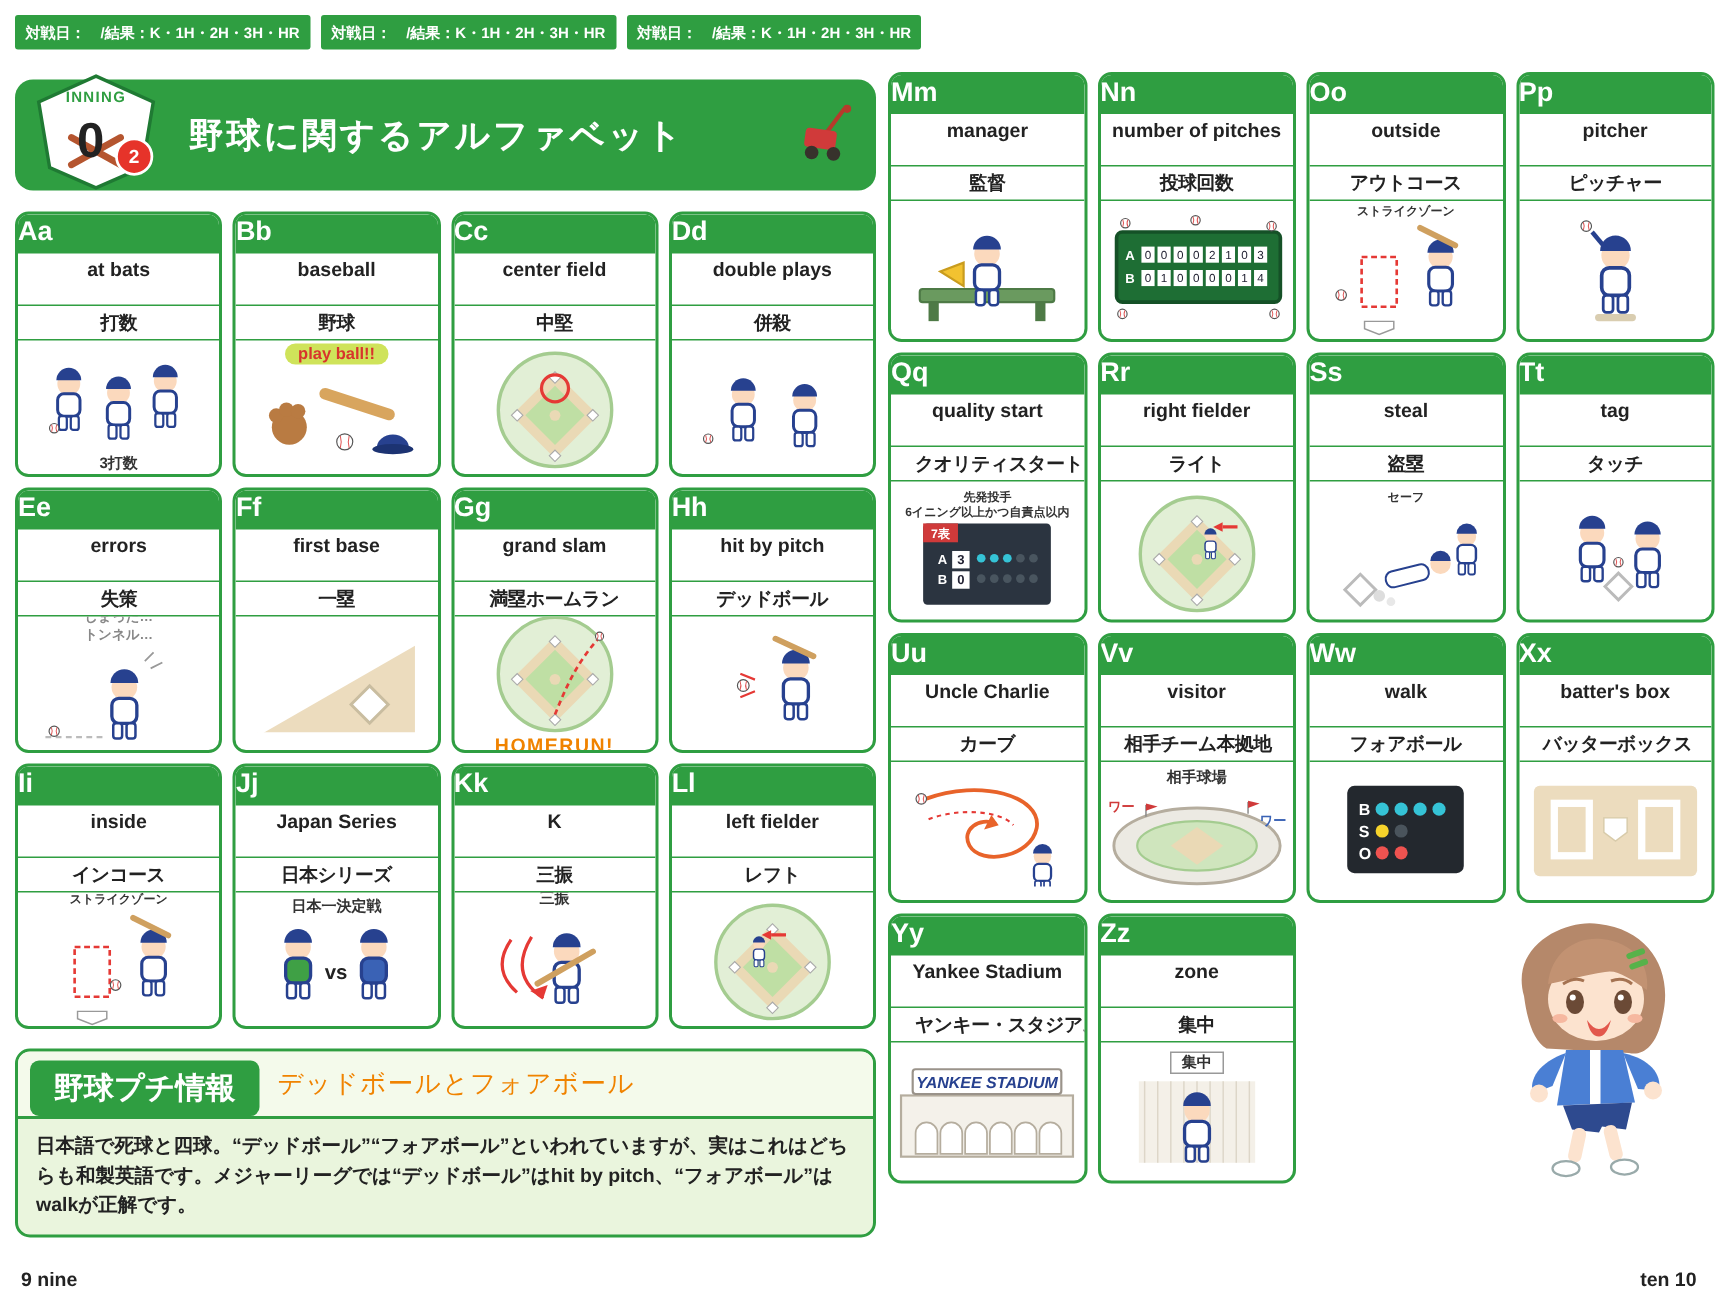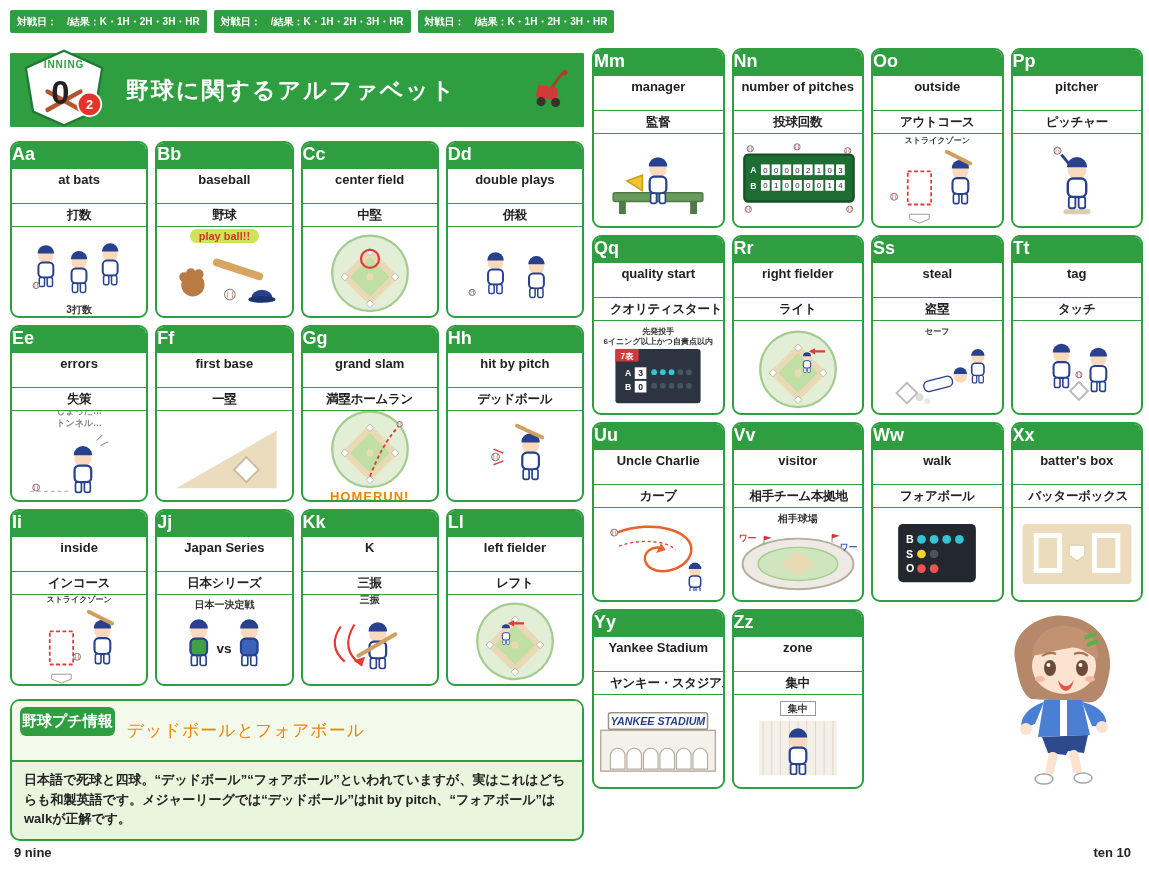--- a/index.html
+++ b/index.html
@@ -9,21 +9,21 @@
 
   .page-left{position:absolute;left:10px;top:10px;width:574px;}
   .page-right{position:absolute;left:592px;top:48px;width:551px;}
 
   
   .bars{display:flex;gap:7px;}
   .bar{flex:1;height:23px;background:#2f9e41;color:#fff;font-size:10px;font-weight:bold;
        display:flex;align-items:center;justify-content:space-between;padding:0 7px;border-radius:2px;white-space:nowrap;}
 
   
-  .banner{margin-top:20px;height:74px;background:#2f9e41;border-radius:1px;
+  .banner{margin-top:20px;height:74px;background:#2f9e41;border-radius:12px;
           display:flex;align-items:center;padding:0 10px;position:relative;}
   .banner-title{margin-left:18px;color:#fff;font-size:23px;font-weight:bold;letter-spacing:2px;}
   .mower{margin-left:auto;}
 
   
   .grid{display:grid;grid-template-columns:repeat(4,1fr);gap:7px;margin-top:14px;}
   .grid-right{margin-top:0;}
   .card{border:2px solid #2f9e41;border-radius:9px;background:#fff;overflow:hidden;
         display:flex;flex-direction:column;height:177px;}
   .grid-right .card{height:180px;}
@@ -41,21 +41,21 @@
   .cap.plain{font-size:10px;}
   .cap.tiny{font-size:8px;}
   .cap.hand{font-size:9px;color:#888;}
   .cap.bubble{font-size:11px;color:#d8342c;background:#cfe35a;border-radius:10px;padding:1px 9px;}
   .cap.orange{font-size:13px;color:#f08300;letter-spacing:1px;}
   .cap.boxed{font-size:10px;border:1px solid #999;background:#fff;padding:1px 7px;}
 
   
   .info{margin-top:13px;border:2.5px solid #2f9e41;border-radius:10px;background:#eaf5dd;overflow:hidden;}
   .info-head{display:flex;align-items:center;gap:12px;border-bottom:2px solid #2f9e41;background:#f4faeb;}
-  .info-tag{background:#2f9e41;color:#fff;font-weight:bold;font-size:15px;padding:5px 2px;border-radius:6px;margin:6px 0 24px 8px;}
+  .info-tag{background:#2f9e41;color:#fff;font-weight:bold;font-size:20px;padding:5px 16px;border-radius:6px;margin:6px 0 0 8px;}
   .info-title{color:#f08300;font-weight:normal;font-size:17px;letter-spacing:1px;}
   .info-body{padding:8px 12px 10px;font-size:13px;font-weight:bold;line-height:1.5;color:#222;}
 
   
   .pageno{position:absolute;bottom:12px;font-weight:bold;font-size:13px;color:#222;}
   #pageno-left{left:14px;}
   #pageno-right{right:18px;}
 
   .mascot{position:absolute;left:986px;top:604px;}
 </style>

